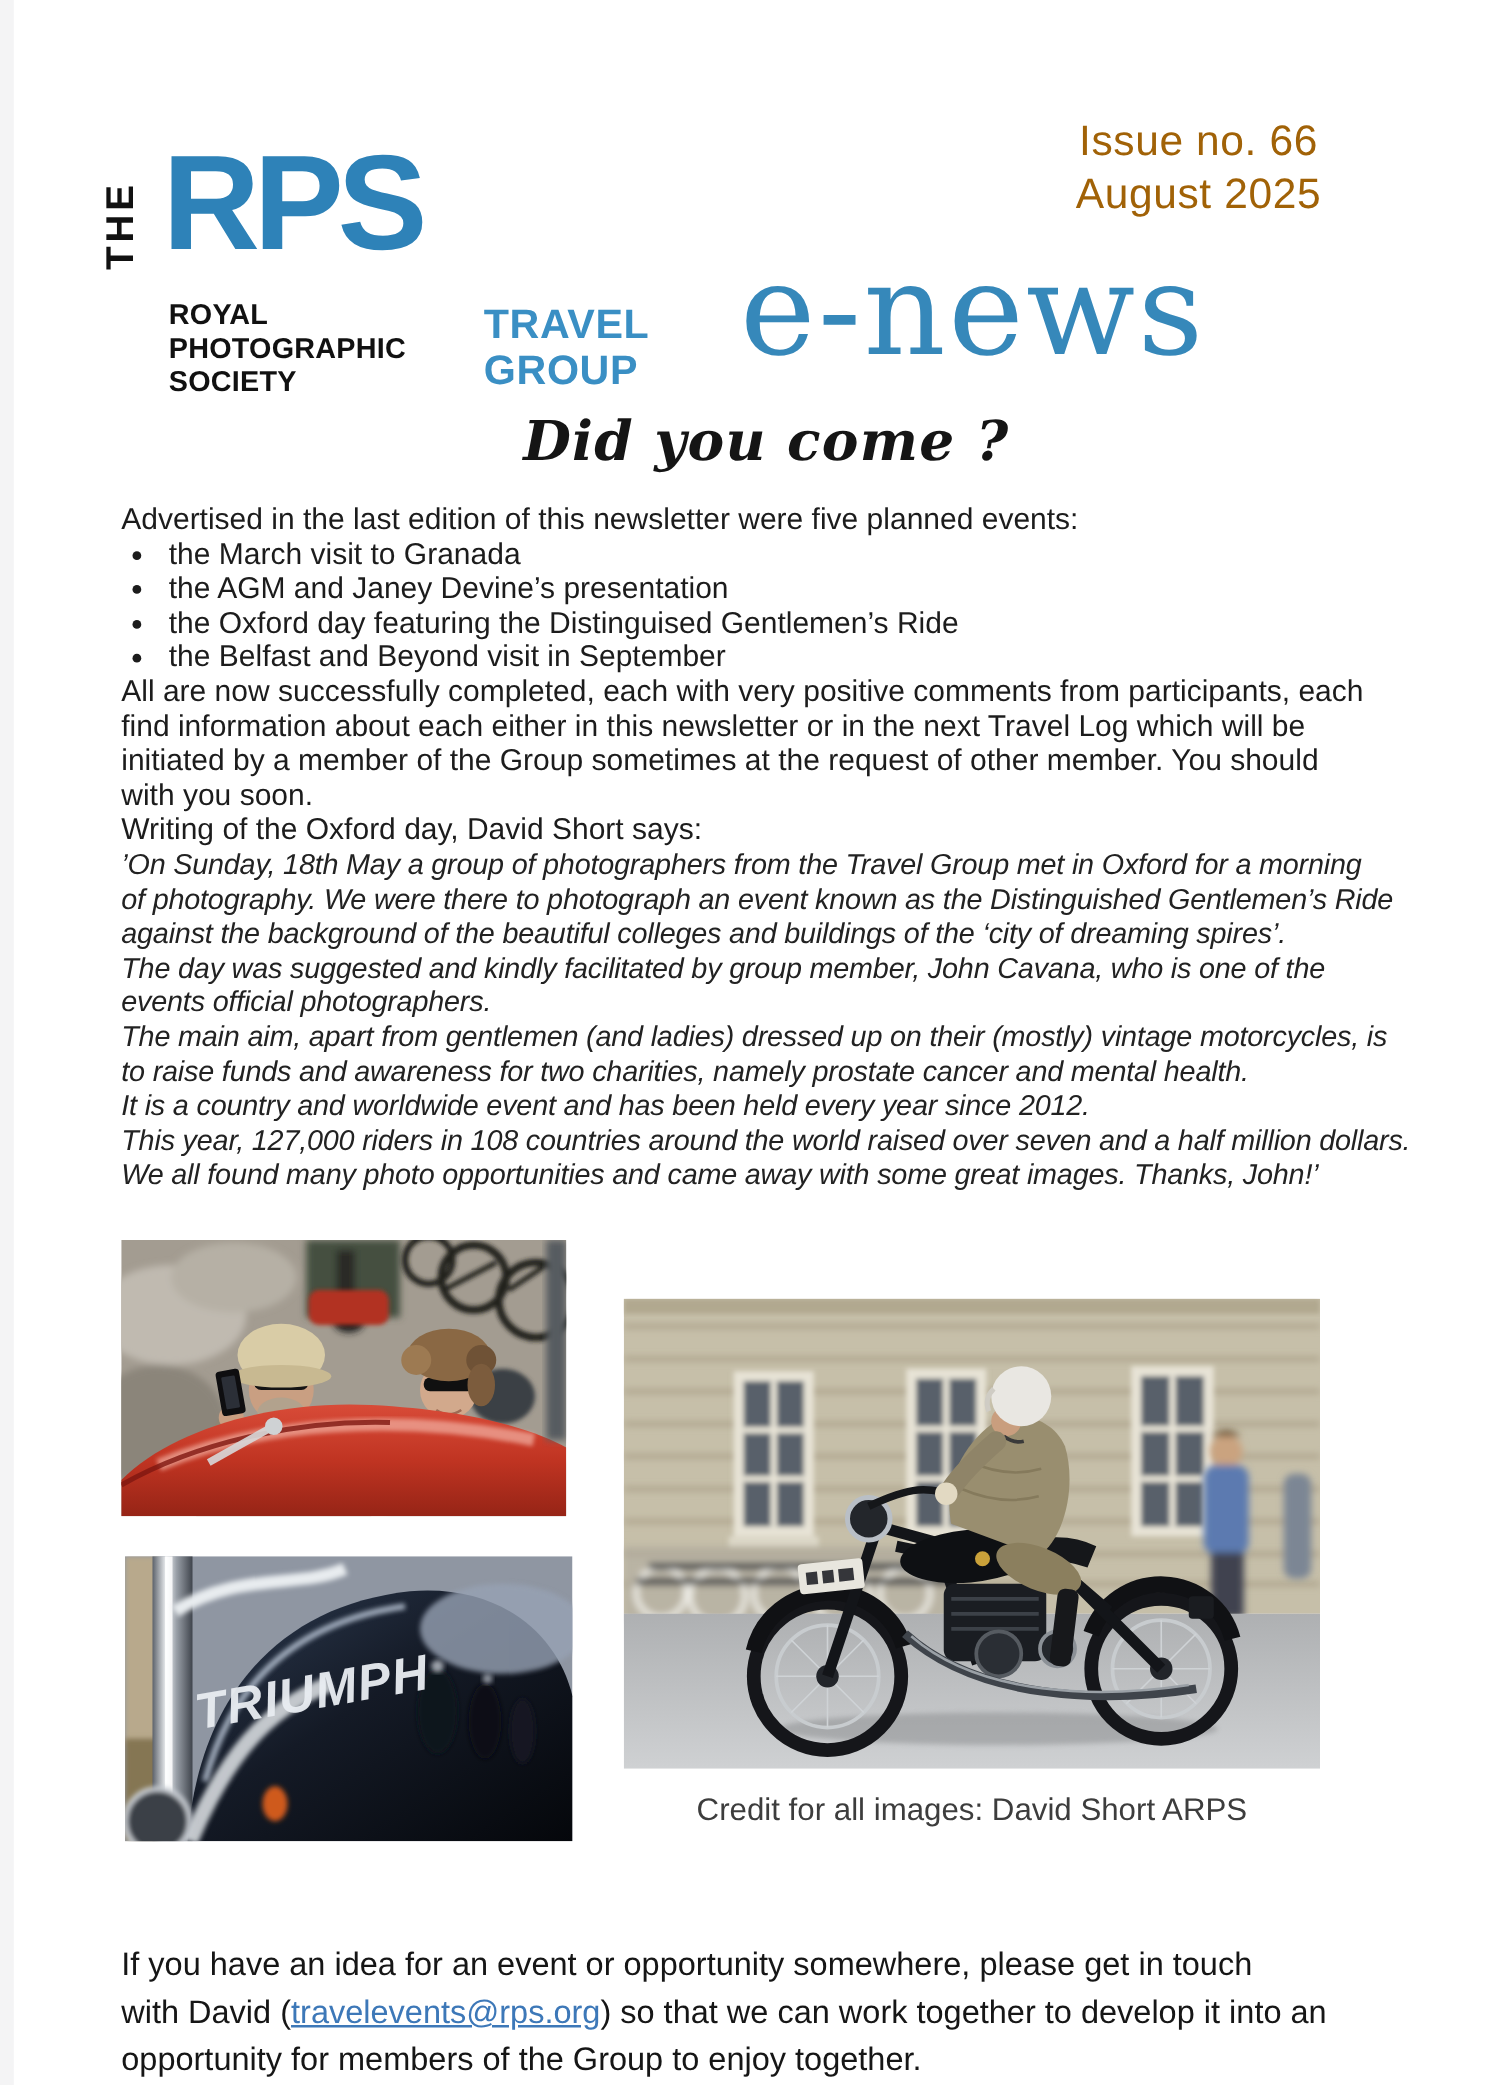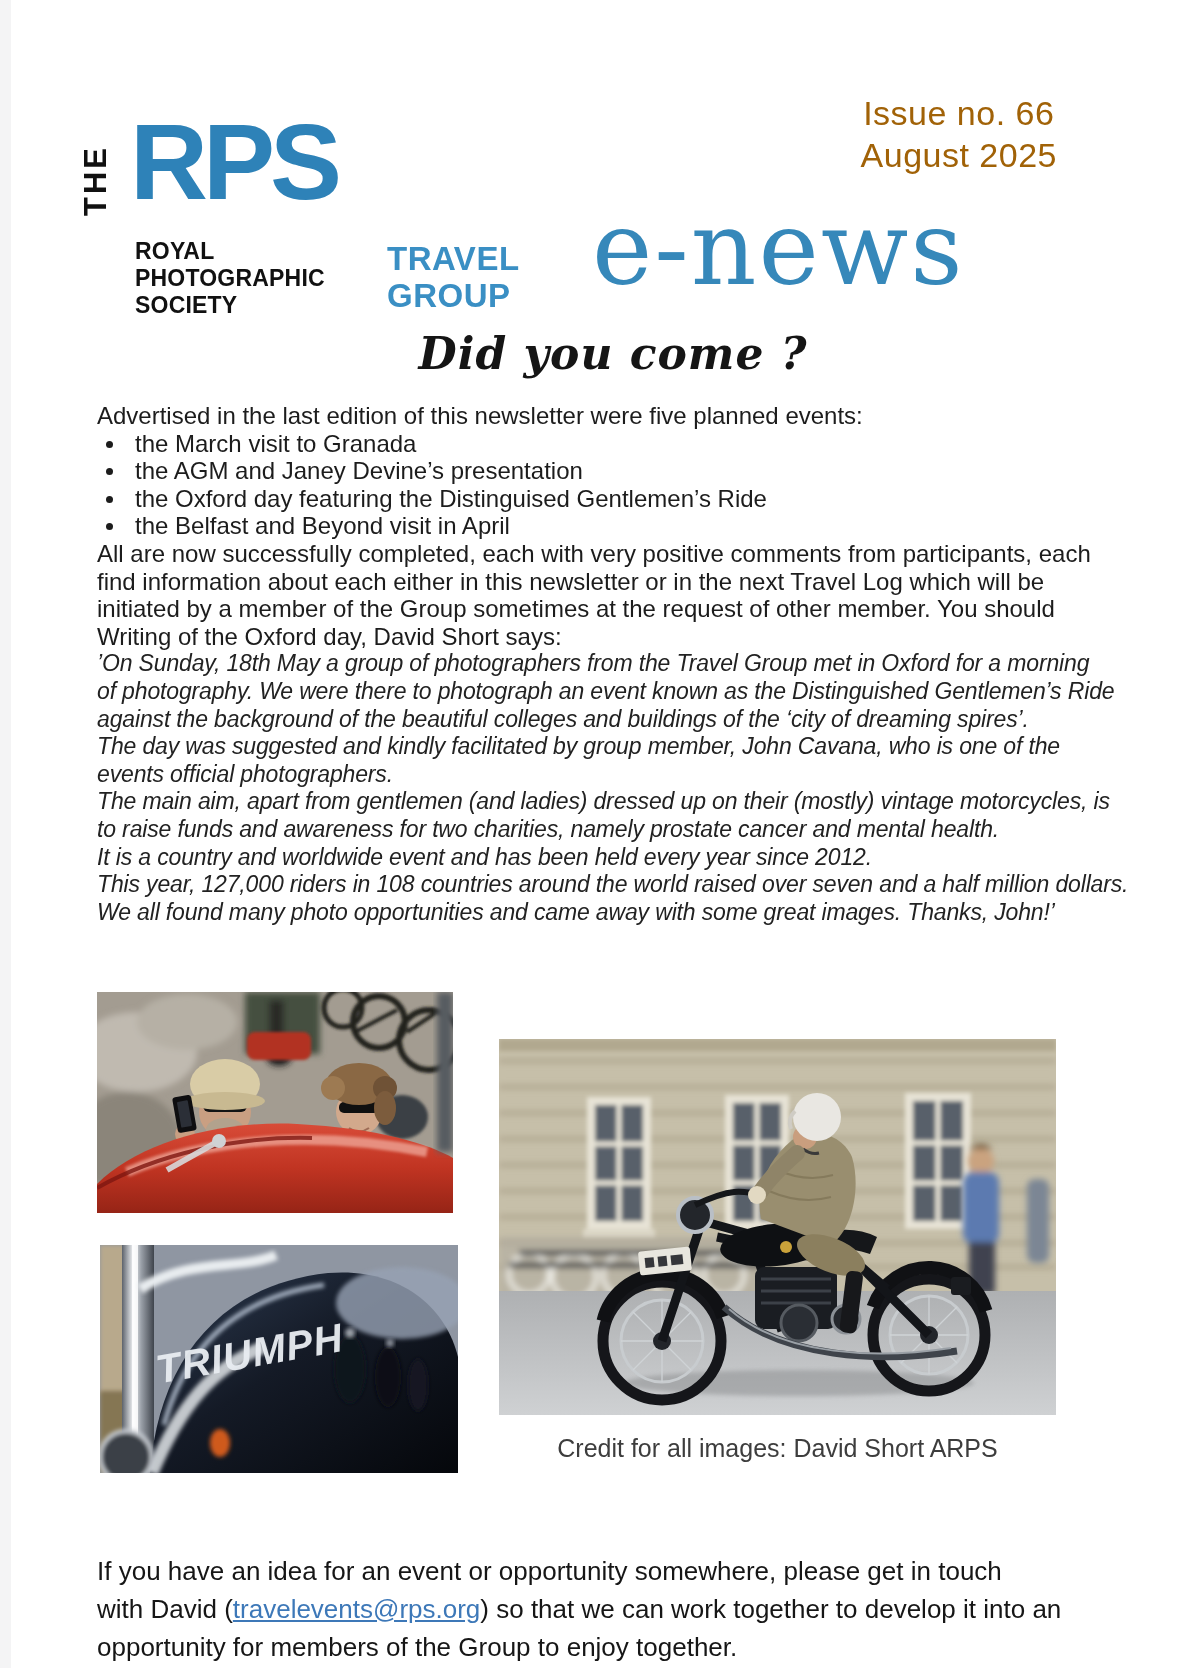--- a/index.html
+++ b/index.html
@@ -79,24 +79,25 @@
 
   <div class="enews">e-news</div>
 
   <h1 class="headline">Did you come ?</h1>
 
   <div class="content">
     <div class="line">Advertised in the last edition of this newsletter were five planned events:</div>
     <div class="bullet">the March visit to Granada</div>
     <div class="bullet">the AGM and Janey Devine’s presentation</div>
     <div class="bullet">the Oxford day featuring the Distinguised Gentlemen’s Ride</div>
-    <div class="bullet">the Belfast and Beyond visit in April</div>
+    <div class="bullet">the Belfast and Beyond visit in September</div>
     <div class="line">All are now successfully completed, each with very positive comments from participants, each</div>
     <div class="line">find information about each either in this newsletter or in the next Travel Log which will be</div>
     <div class="line">initiated by a member of the Group sometimes at the request of other member. You should</div>
+    <div class="line">with you soon.</div>
     <div class="line">Writing of the Oxford day, David Short says:</div>
     <div class="line quote">’On Sunday, 18th May a group of photographers from the Travel Group met in Oxford for a morning</div>
     <div class="line quote">of photography. We were there to photograph an event known as the Distinguished Gentlemen’s Ride</div>
     <div class="line quote">against the background of the beautiful colleges and buildings of the ‘city of dreaming spires’.</div>
     <div class="line quote">The day was suggested and kindly facilitated by group member, John Cavana, who is one of the</div>
     <div class="line quote">events official photographers.</div>
     <div class="line quote">The main aim, apart from gentlemen (and ladies) dressed up on their (mostly) vintage motorcycles, is</div>
     <div class="line quote">to raise funds and awareness for two charities, namely prostate cancer and mental health.</div>
     <div class="line quote">It is a country and worldwide event and has been held every year since 2012.</div>
     <div class="line quote">This year, 127,000 riders in 108 countries around the world raised over seven and a half million dollars.</div>

